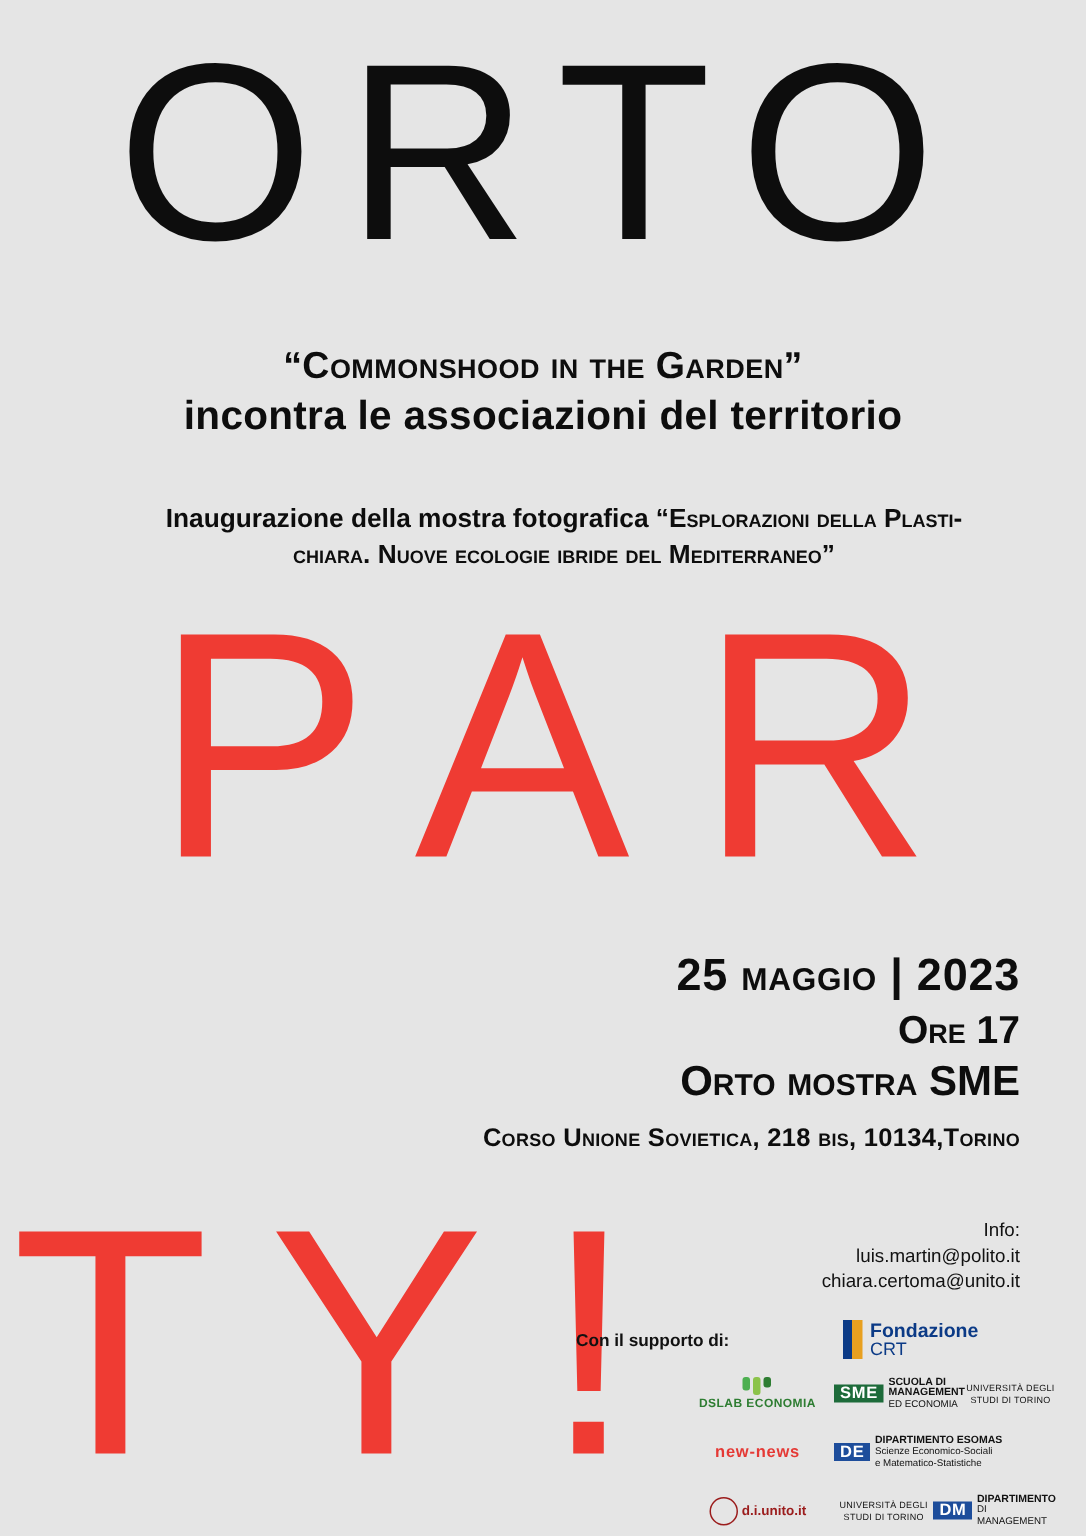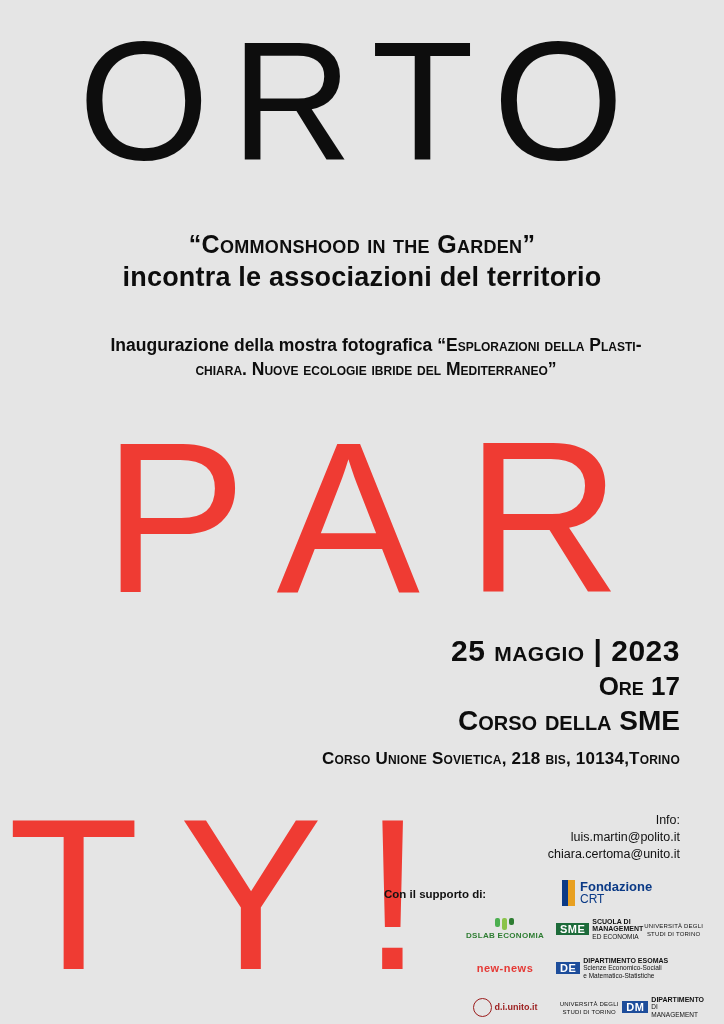--- a/index.html
+++ b/index.html
@@ -43,21 +43,21 @@
     position: absolute;
     left: 0;
     width: 724px;
     color: #ef3b33;
     font-weight: 400;
     font-family: "Liberation Sans", sans-serif;
     white-space: nowrap;
     text-align: center;
   }
   .par {
-    top: 403px;
+    top: 382px;
     font-size: 215px;
     line-height: 230px;
     letter-spacing: 46px;
     text-indent: 46px;
   }
   .ty {
     top: 780px;
     font-size: 215px;
     line-height: 230px;
     letter-spacing: 40px;
@@ -312,21 +312,21 @@
     </div>
     <div class="sc">chiara. Nuove ecologie ibride del Mediterraneo”</div>
   </div>
 
   <div class="red-layer par">PAR</div>
   <div class="red-layer ty">TY!</div>
 
   <div class="details">
     <div class="date">25 maggio | 2023</div>
     <div class="time">Ore 17</div>
-    <div class="place">Corso della SME</div>
+    <div class="place">Orto mostra SME</div>
     <div class="address">Corso Unione Sovietica, 218 bis, 10134,Torino</div>
   </div>
 
   <div class="info">
     <div>Info:</div>
     <div>luis.martin@polito.it</div>
     <div>chiara.certoma@unito.it</div>
   </div>
 
   <div class="sponsors">

